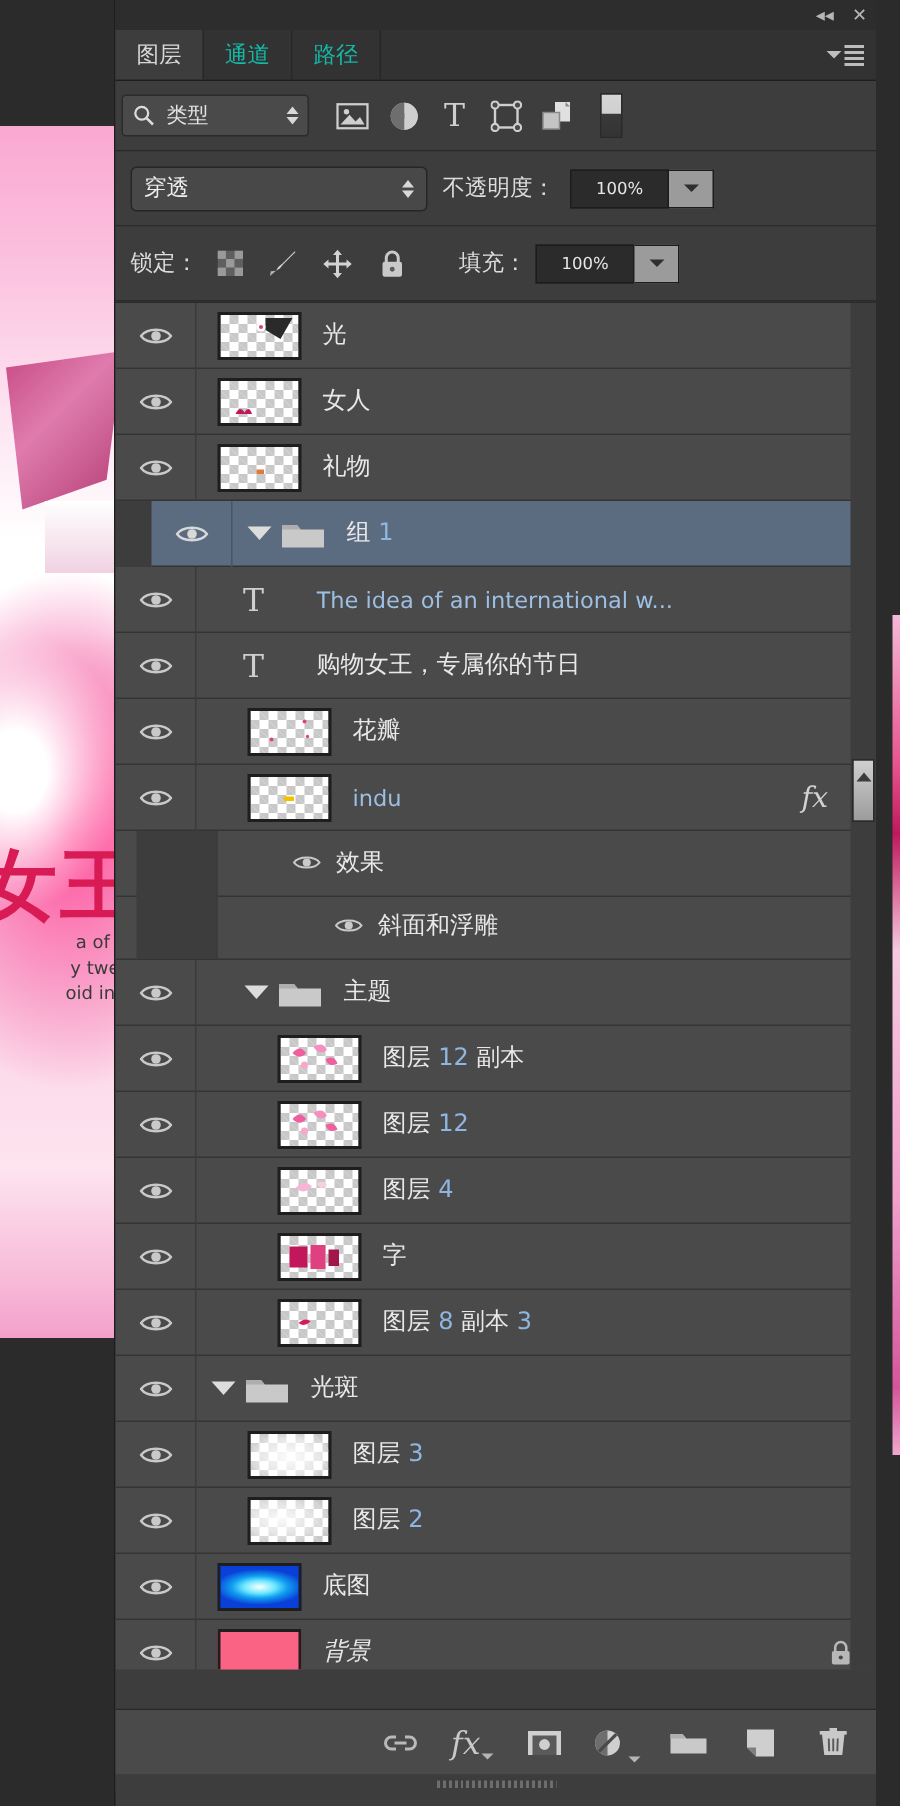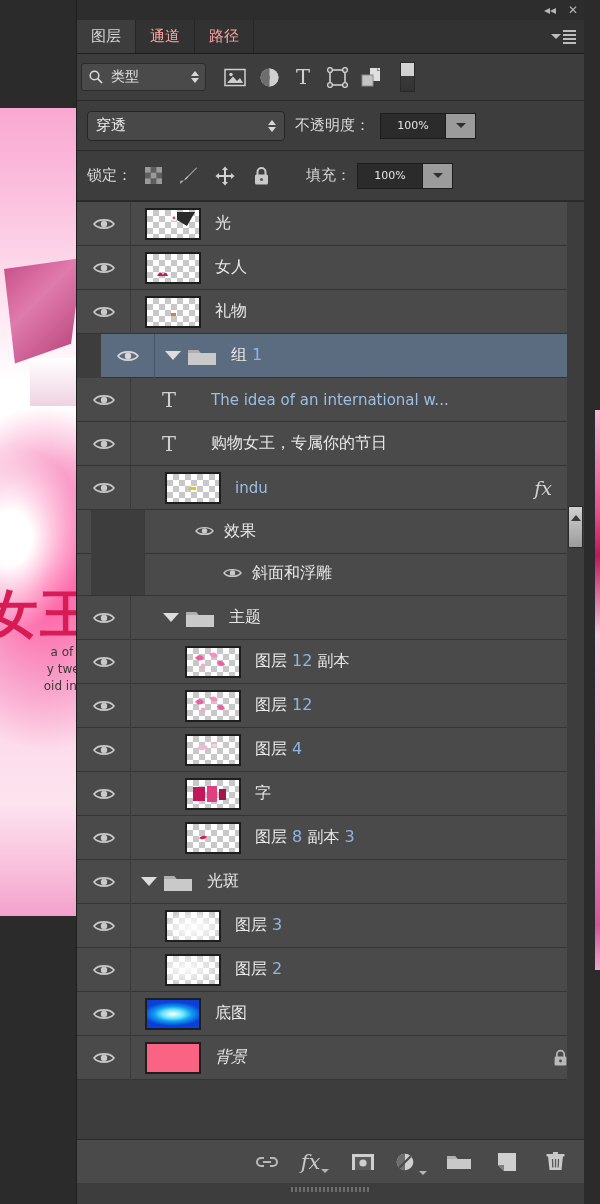--- a/index.html
+++ b/index.html
@@ -6,21 +6,21 @@
   html,body{
     width:600px; height:1204px; overflow:hidden;
     background:#2b2b2b;
     font-family:"DejaVu Sans","Liberation Sans",sans-serif;
   }
   #root{ position:relative; width:600px; height:1204px; }
 
   
   .canvas-area{ position:absolute; left:0; top:0; width:600px; height:1204px;
     background:#2b2b2b; }
-  .doc-img{ position:absolute; left:0; top:108px; width:82px; height:808px;
+  .doc-img{ position:absolute; left:0; top:84px; width:82px; height:808px;
     background:
       radial-gradient(ellipse 120px 150px at 10px 430px, #ffffff 0%, #ffffff 18%, rgba(255,255,255,.0) 62%),
       radial-gradient(ellipse 160px 230px at 46px 470px, #ff4f9a 0%, #f9a3cb 48%, rgba(255,255,255,0) 75%),
       linear-gradient(180deg,#f9a8d1 0%, #fbbedd 10%, #ffffff 34%, #ffffff 42%,
                       #fa9dc8 52%, #ffffff 60%, #f186b5 64%,
                       #fcd2e5 70%, #fde4ef 86%, #f7b6d6 96%, #f3a0cb 100%);
     overflow:hidden;
   }
   .doc-img .cup{ position:absolute; left:4px; top:150px; width:78px; height:110px;
     background:linear-gradient(135deg,#c64b84 0%, #e07bad 40%, #b03a72 100%);
@@ -44,21 +44,21 @@
   
   .titlebar{ position:relative; height:20px; background:#2d2d2d; }
   .tb-btns{ position:absolute; right:6px; top:0; height:20px; display:flex;
     align-items:center; gap:12px; }
   .tb-btns span{ color:#b6b6b6; font-size:12px; line-height:1; cursor:pointer; }
 
   
   .tabs{ position:relative; height:34px; background:#2d2d2d; display:flex;
     align-items:flex-end; border-bottom:1px solid #1d1d1d; }
   .tab{ height:33px; padding:0 14px; display:flex; align-items:center;
-    font-size:15px; color:#fca5a5; background:#323232;
+    font-size:15px; color:#14b8a6; background:#323232;
     border-right:1px solid #262626; }
   .tab.active{ background:#3d3d3d; color:#d8d8d8; }
   .tabs-rest{ flex:1; height:33px; background:#323232; position:relative; }
   .menu-ico{ position:absolute; right:8px; top:50%; transform:translateY(-50%);
     display:flex; align-items:center; gap:2px; }
   .menu-ico .tri{ width:0;height:0;border-left:5px solid transparent;
     border-right:5px solid transparent;border-top:5px solid #bdbdbd; }
   .menu-ico .bars{ display:flex; flex-direction:column; gap:2px; }
   .menu-ico .bars i{ display:block; width:13px; height:2px; background:#bdbdbd; }
 
@@ -418,20 +418,39 @@
               <circle cx="11" cy="7" r="3.2" fill="#c9c9c9"></circle>
             </svg>
         </div>
         <div class="body">
           <div style="width:10px;flex:0 0 10px;"></div>
           <div class="ticon">T</div>
           <div class="tname">购物女王，专属你的节日</div>
         </div>
       </div>
 
+      <div class="row">
+        <div class="eyecell">
+          <svg width="22" height="14" viewBox="0 0 22 14">
+              <path d="M1 7 C5 1.5 17 1.5 21 7 C17 12.5 5 12.5 1 7 Z" fill="none" stroke="#c9c9c9" stroke-width="1.6"></path>
+              <circle cx="11" cy="7" r="3.2" fill="#c9c9c9"></circle>
+            </svg>
+        </div>
+        <div class="body">
+          <div style="width:34px;flex:0 0 34px;"></div>
+          <div class="thumb">
+            <svg width="52" height="28" viewBox="0 0 52 28">
+                <circle cx="36" cy="7" r="1.3" fill="#e0407f"></circle>
+                <circle cx="14" cy="19" r="1.3" fill="#e0407f"></circle>
+                <circle cx="38" cy="17" r="1.1" fill="#e0407f"></circle>
+              </svg>
+          </div>
+          <div class="tname">花瓣</div>
+        </div>
+      </div>
 
       <div class="row">
         <div class="eyecell">
           <svg width="22" height="14" viewBox="0 0 22 14">
               <path d="M1 7 C5 1.5 17 1.5 21 7 C17 12.5 5 12.5 1 7 Z" fill="none" stroke="#c9c9c9" stroke-width="1.6"></path>
               <circle cx="11" cy="7" r="3.2" fill="#c9c9c9"></circle>
             </svg>
         </div>
         <div class="body">
           <div style="width:34px;flex:0 0 34px;"></div>

